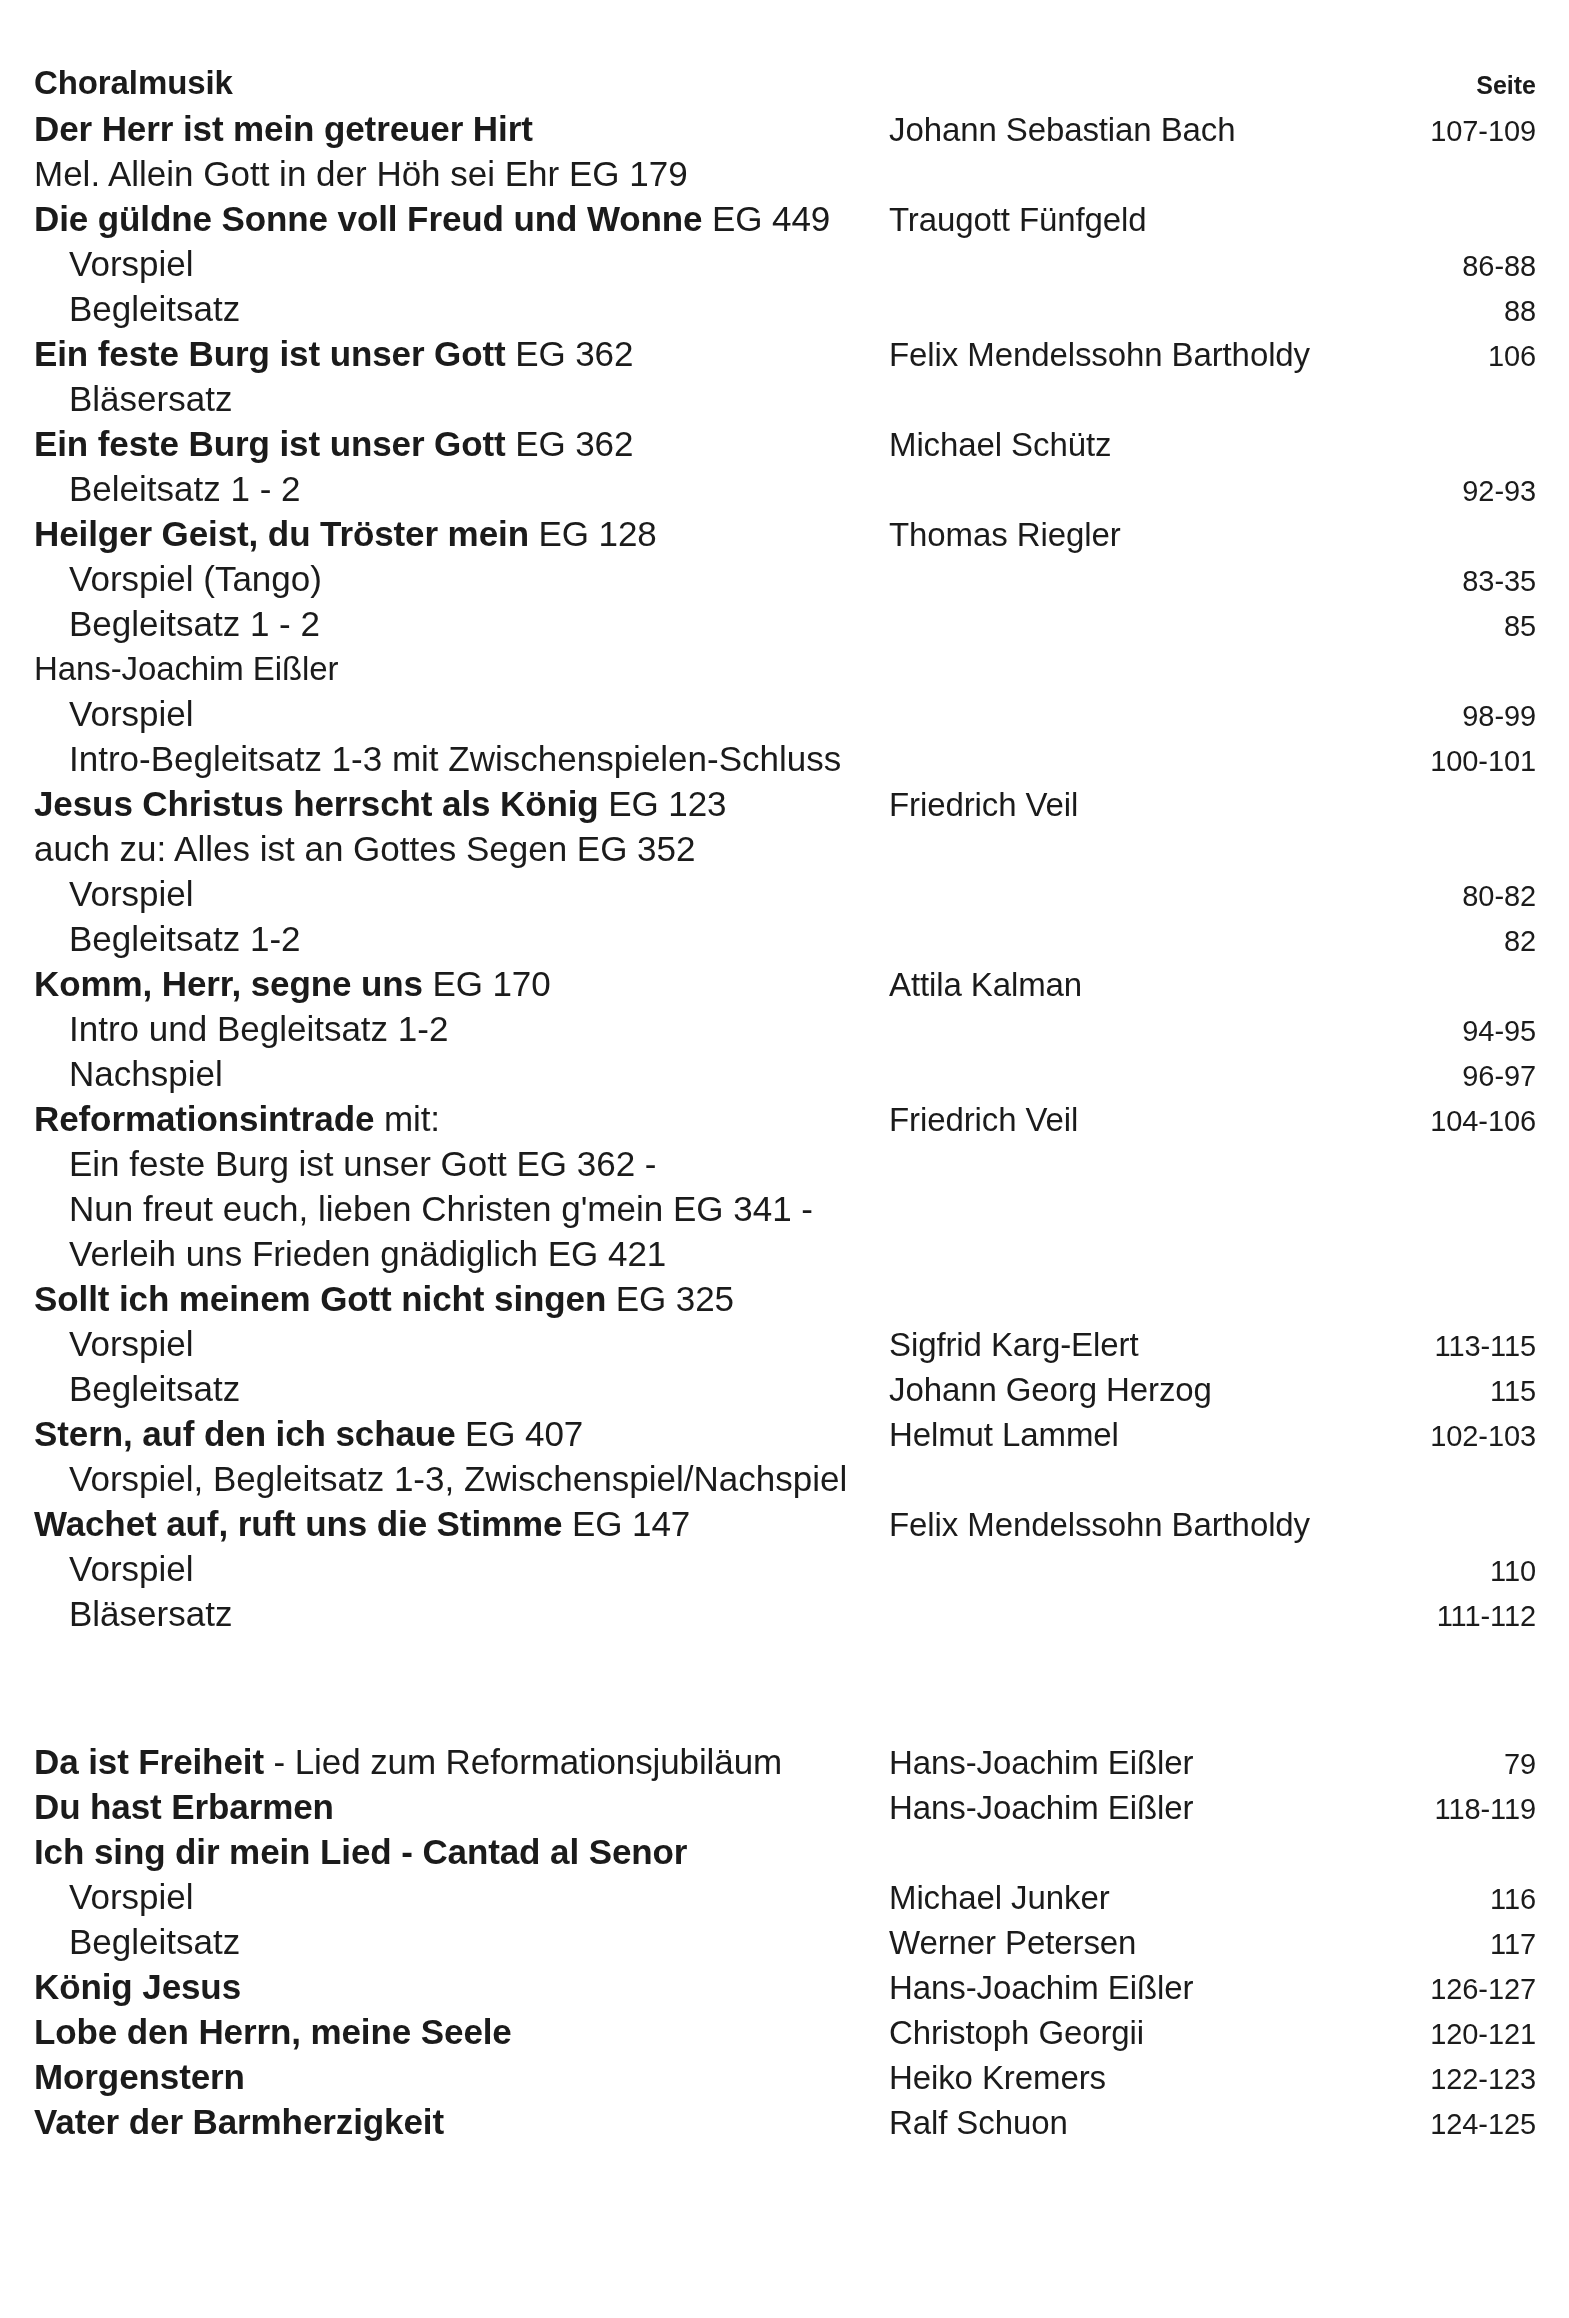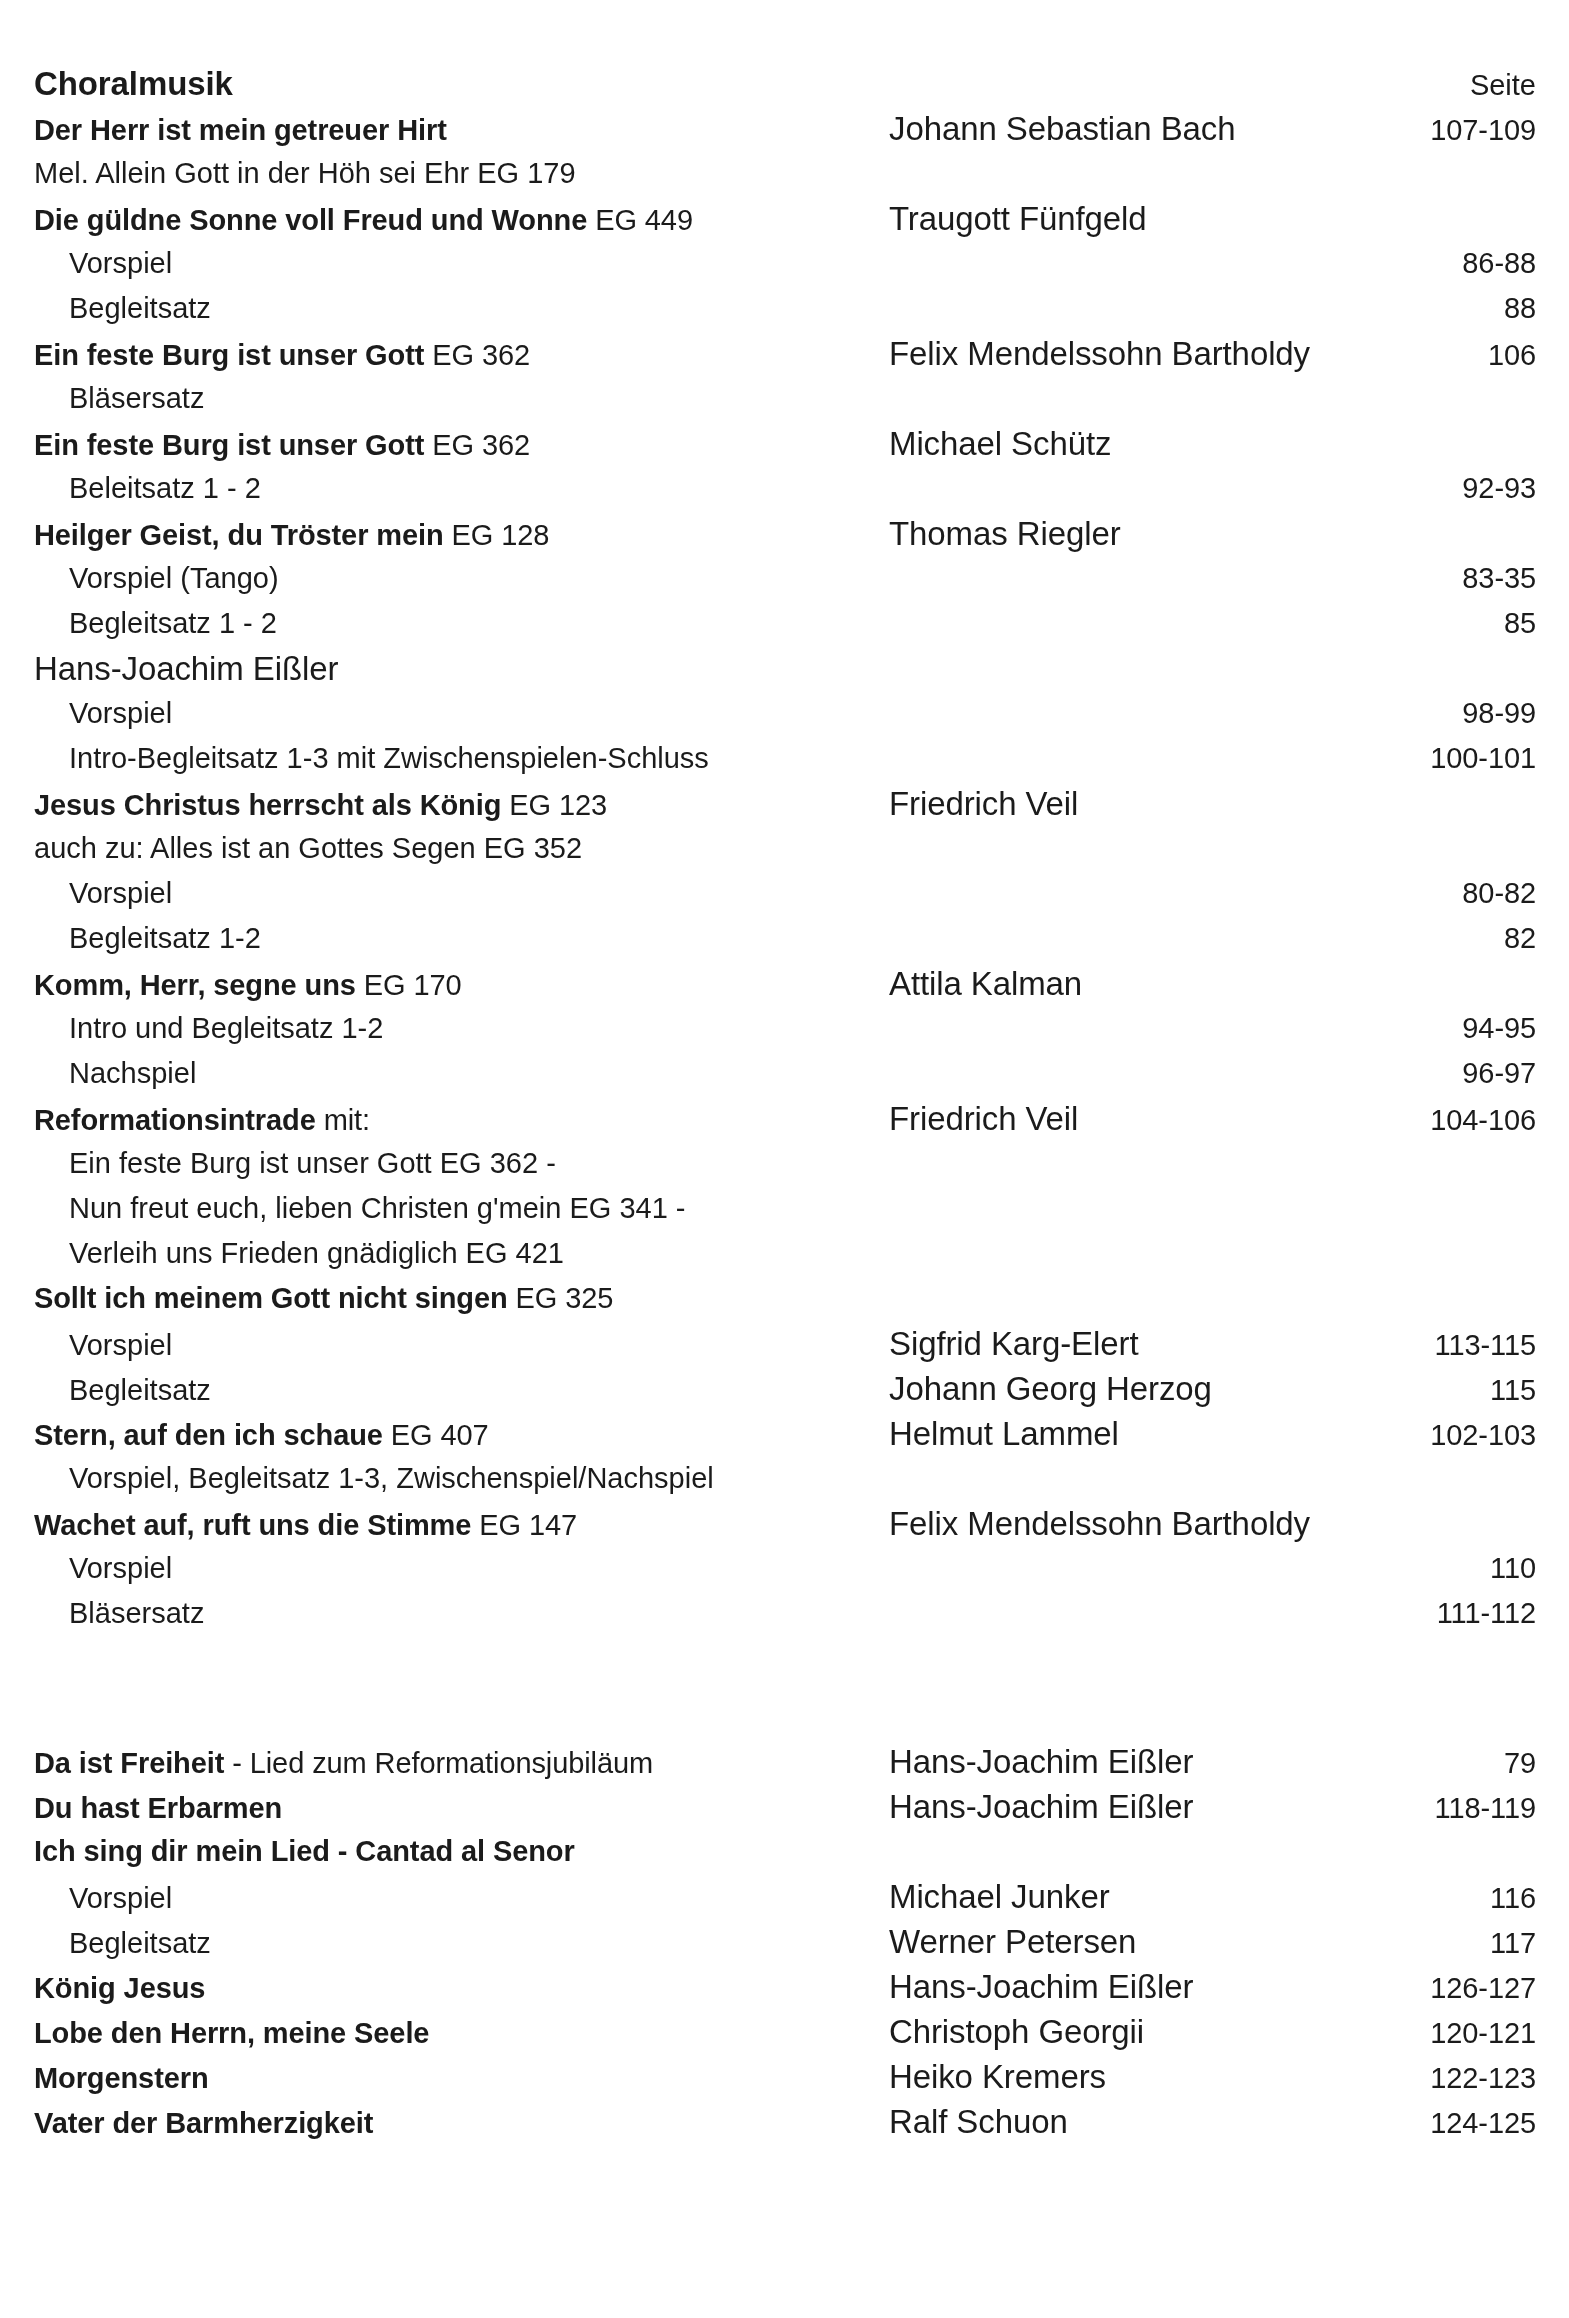--- a/index.html
+++ b/index.html
@@ -27,21 +27,21 @@
 
   
   .row {
     display: grid;
     grid-template-columns: 855px 476px 171px;
     align-items: baseline;
     column-gap: 0;
     height: 45px;
   }
   .col-title {
-    font-size: 29px;
+    font-size: 35px;
     line-height: 45px;
     white-space: nowrap;
     overflow: visible;
   }
   .col-composer {
     font-size: 33px;
     line-height: 45px;
     white-space: nowrap;
     font-weight: 400;
     letter-spacing: -0.1px;
@@ -80,24 +80,24 @@
     line-height: 45px;
     letter-spacing: -0.1px;
   }
   .head-row {
     display: grid;
     grid-template-columns: 855px 476px 171px;
     align-items: baseline;
     height: 45px;
   }
   .seite-label {
-    font-size: 29px;
+    font-size: 25px;
     line-height: 45px;
     text-align: right;
-    font-weight: 400;
+    font-weight: 700;
     margin-top: 29px;
   }
 
   
   .pad-top-main   { height: 34px; }
   .gap-after-head { height: 27px; }
   .gap-section    { height: 46px; }
   .gap-head-body  { height: 57px; }
 
   

